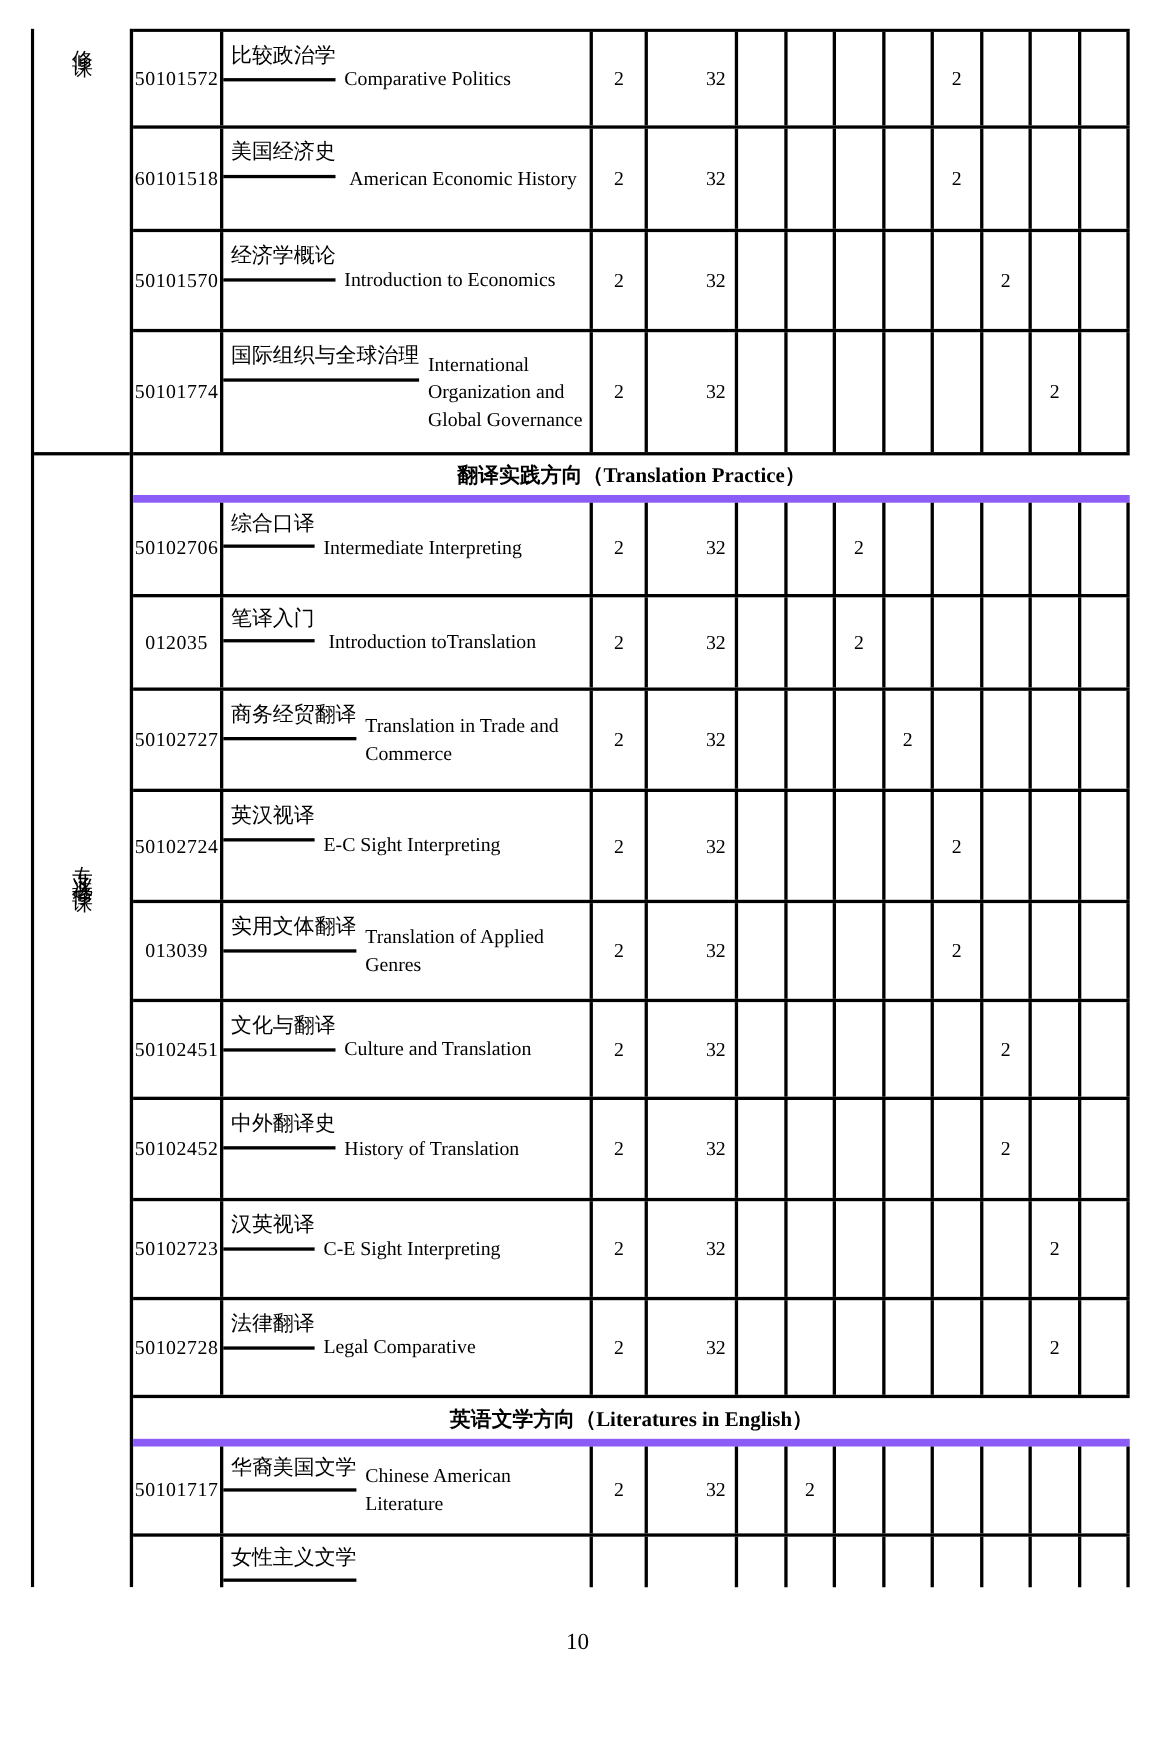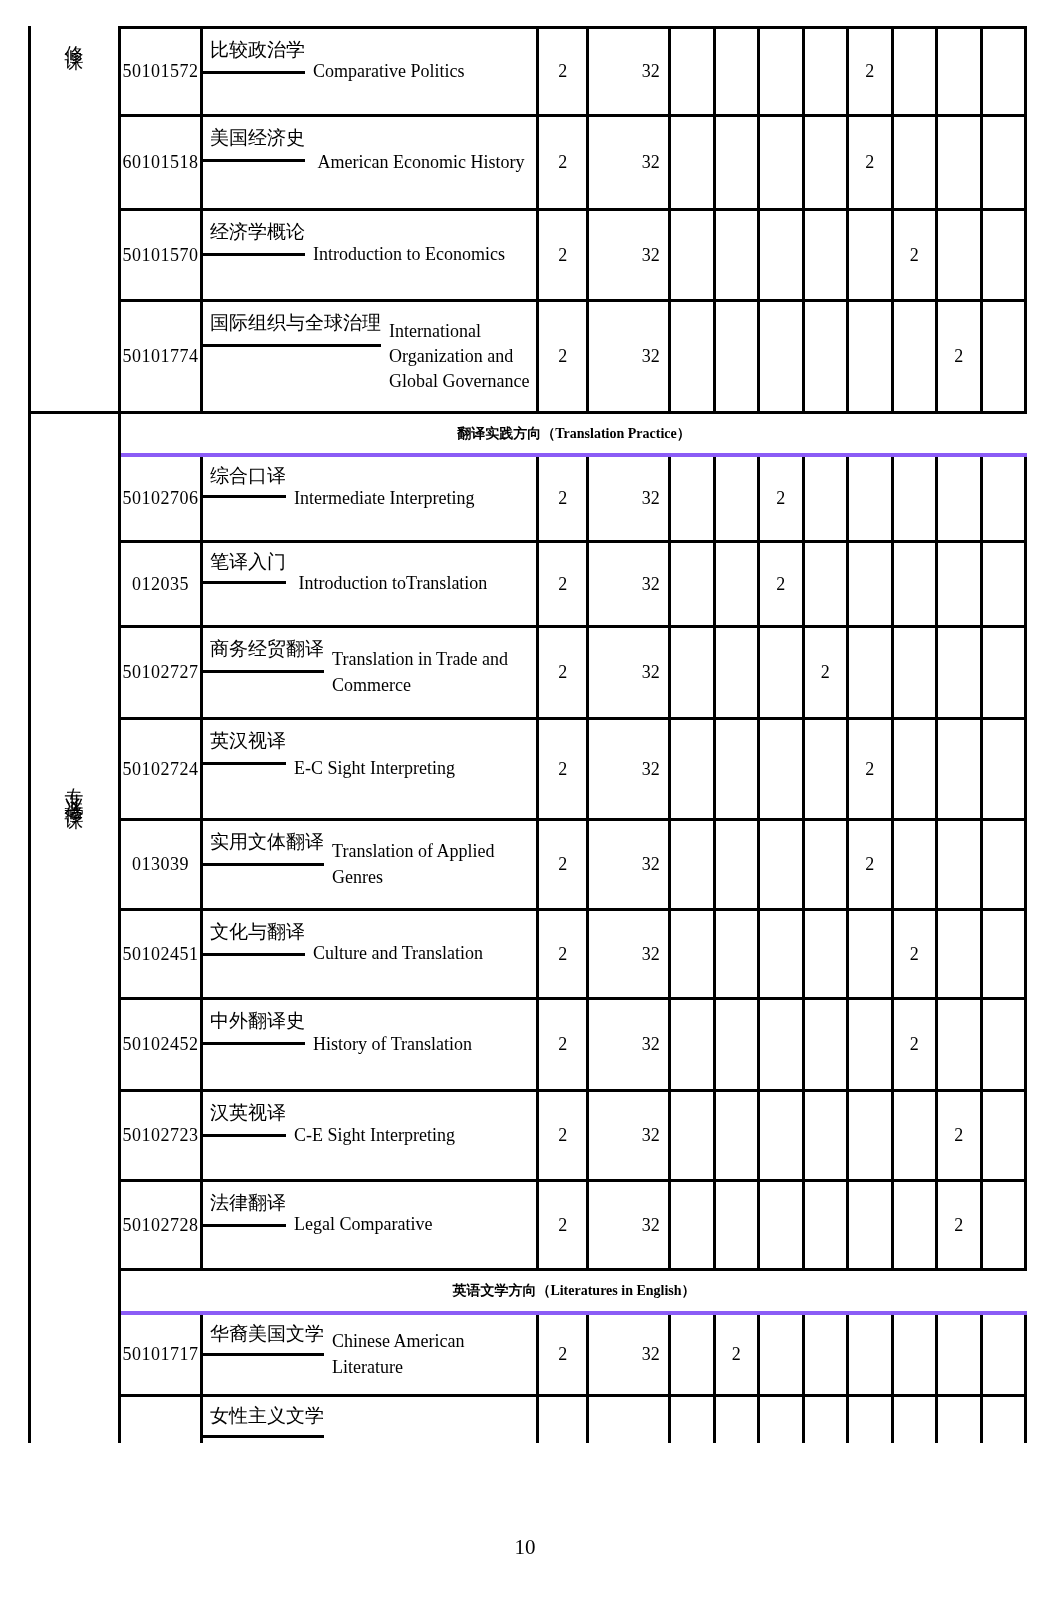--- a/index.html
+++ b/index.html
@@ -42,22 +42,22 @@
     box-sizing: border-box;
     border-top: 3px solid #000;
   }
   .row {
     display: flex; box-sizing: border-box;
     border-bottom: 3px solid #000;
     align-items: stretch;
   }
   .row-header {
     display: flex; align-items: center; justify-content: center;
-    box-sizing: border-box; border-bottom: 4px solid #8b5cf6;
-    font-weight: bold; font-size: 14px;
+    box-sizing: border-box; border-bottom: 7px solid #8b5cf6;
+    font-weight: bold; font-size: 19px;
   }
   .c {
     box-sizing: border-box; border-right: 3px solid #000;
     display: flex; align-items: center; justify-content: center;
     font-size: 18px;
   }
   .c-code { width: 83px; letter-spacing: 0.5px; }
   .c-name { width: 340px; flex-direction: row; align-items: stretch; justify-content: flex-start; }
   .zh {
     height: 45px; box-sizing: border-box; border-bottom: 3px solid #000;
@@ -67,21 +67,21 @@
   .zh-s { height: 41px; }
   .en {
     flex: 1; display: flex; align-items: center; padding-left: 8px; padding-right: 4px;
     font-size: 18px; line-height: 1.4; white-space: pre-wrap;
   }
   .c-cr  { width: 51px; }
   .c-hr  { width: 38px; margin-left: 44px; }
   .c-sem { width: 45px; }
 
   .page-number {
-    position: absolute; left: 0; top: 1535px; width: 100%;
+    position: absolute; left: 0; top: 1480px; width: 100%;
     text-align: center; font-size: 21px;
   }
 </style>
 </head>
 <body>
 
 <div class="sheet">
   <div class="table-region">
 
     <div class="cat-col">

